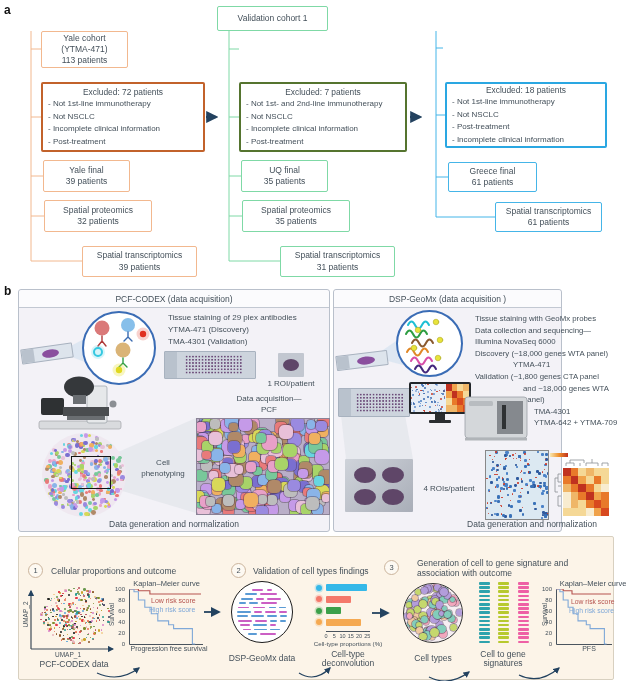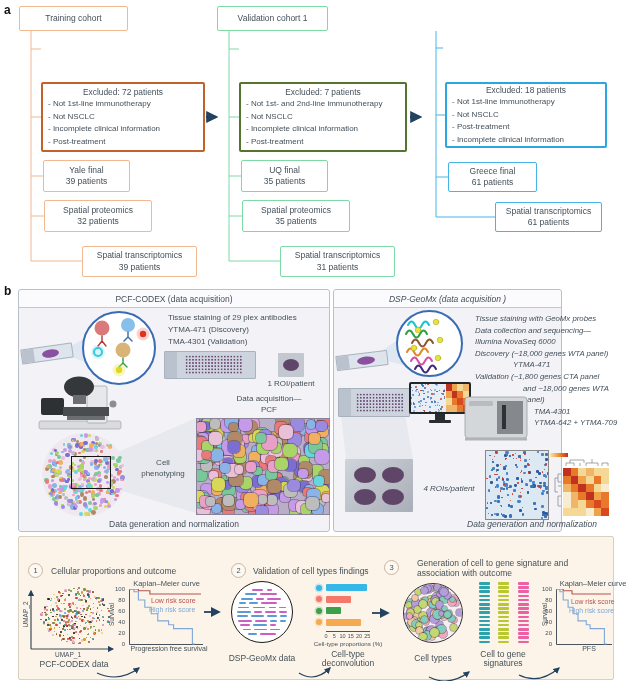--- a/index.html
+++ b/index.html
@@ -68,23 +68,25 @@
       </marker>
     </defs>
     <path d="M31,31 V261 M31,49 H41 M31,117 H41 M31,176 H43 M31,216 H44 M31,261 H82" fill="none" stroke-width="1" style="stroke: rgb(242, 184, 143);"></path>
     <path d="M229,31 V261 M229,49 H239 M229,117 H239 M229,176 H241 M229,216 H242 M229,261 H280" fill="none" stroke-width="1" style="stroke: rgb(127, 217, 166);"></path>
     <path d="M436,31 V217 M436,48 H443 M436,115 H445 M436,177 H448 M436,217 H495" fill="none" stroke-width="1" style="stroke: rgb(69, 181, 232);"></path>
     <line x1="206" y1="117" x2="216" y2="117" stroke-width="2.2" marker-end="url(#arr)" style="stroke: rgb(35, 66, 95);"></line>
     <line x1="410" y1="117" x2="420" y2="117" stroke-width="2.2" marker-end="url(#arr)" style="stroke: rgb(35, 66, 95);"></line>
   </svg>
 
   <div class="acol" style="--ac: #f2b88f; --xc: #c2622b;">
-    <div class="abox" style="left:19px;top:6px;width:109px;height:25px;">
-        <span>Training cohort</span>
-      </div>
+    <div class="abox" style="left:41px;top:31px;width:87px;height:37px;line-height:11px;">
+      <span>Yale cohort</span>
+        <span>(YTMA-471)</span>
+        <span>113 patients</span>
+    </div>
     <div class="abox xbox" style="left:41px;top:82px;width:164px;height:70px;">
       <span class="xt">Excluded: 72 patients</span>
       <span>- Not 1st-line immunotherapy</span>
       <span>- Not NSCLC</span>
       <span>- Incomplete clinical information</span>
       <span>- Post-treatment</span>
     </div>
     <div class="abox" style="left:43px;top:160px;width:87px;height:32px;">
       <span>Yale final</span>
         <span>39 patients</span>
@@ -730,21 +732,21 @@
         <div class="gdot" style="left: -1.3px; top: 3px; width: 9.9px; height: 9.9px; background: rgb(232, 160, 200); border-radius: 35%; outline: rgba(70, 50, 70, 0.4) solid 0.5px;"></div>
         <div class="gdot" style="left: 37.5px; top: 46.1px; width: 8.9px; height: 8.9px; background: rgb(232, 192, 216); border-radius: 35%; outline: rgba(70, 50, 70, 0.4) solid 0.5px;"></div>
         <div class="gdot" style="left: 38.8px; top: 80.8px; width: 9.2px; height: 9.2px; background: rgb(197, 154, 232); border-radius: 35%; outline: rgba(70, 50, 70, 0.4) solid 0.5px;"></div>
         <div class="gdot" style="left: 47.2px; top: 74.3px; width: 13.5px; height: 13.5px; background: rgb(240, 176, 96); border-radius: 35%; outline: rgba(70, 50, 70, 0.4) solid 0.5px;"></div>
         <div class="gdot" style="left: 11.5px; top: 13.3px; width: 13.1px; height: 13.1px; background: rgb(232, 192, 216); border-radius: 35%; outline: rgba(70, 50, 70, 0.4) solid 0.5px;"></div>
         <div class="gdot" style="left: 109.6px; top: 1.3px; width: 8.8px; height: 8.8px; background: rgb(138, 180, 232); border-radius: 35%; outline: rgba(70, 50, 70, 0.4) solid 0.5px;"></div>
       </div>
     <div class="bfoot" style="left:60px;top:229px;width:190px;">Data generation and normalization</div>
   </div>
 
-  <div class="bpanel" style="left:333px;top:289px;width:229px;height:243px;font-style:italic;">
+  <div class="bpanel" style="left:333px;top:289px;width:229px;height:243px;">
     <div class="bhead">
         <span>DSP-GeoMx (data acquisition )</span>
       </div>
     <svg class="abs" style="left:0;top:0;" width="281" height="243">
       <polygon points="39,67 95,28 95,82" fill="#d9e5f1" opacity="0.85"></polygon>
       <polygon points="7,125 71,125 79,169 12,169" fill="#e0e3ea" opacity="0.65"></polygon>
     </svg>
     <div class="slide" style="left:2px;top:63px;width:50px;height:13px;transform:rotate(-7deg);">
       <div class="slidecap"></div>
       <div class="tissue" style="left:20px;top:2.5px;width:18px;height:8px;"></div>

